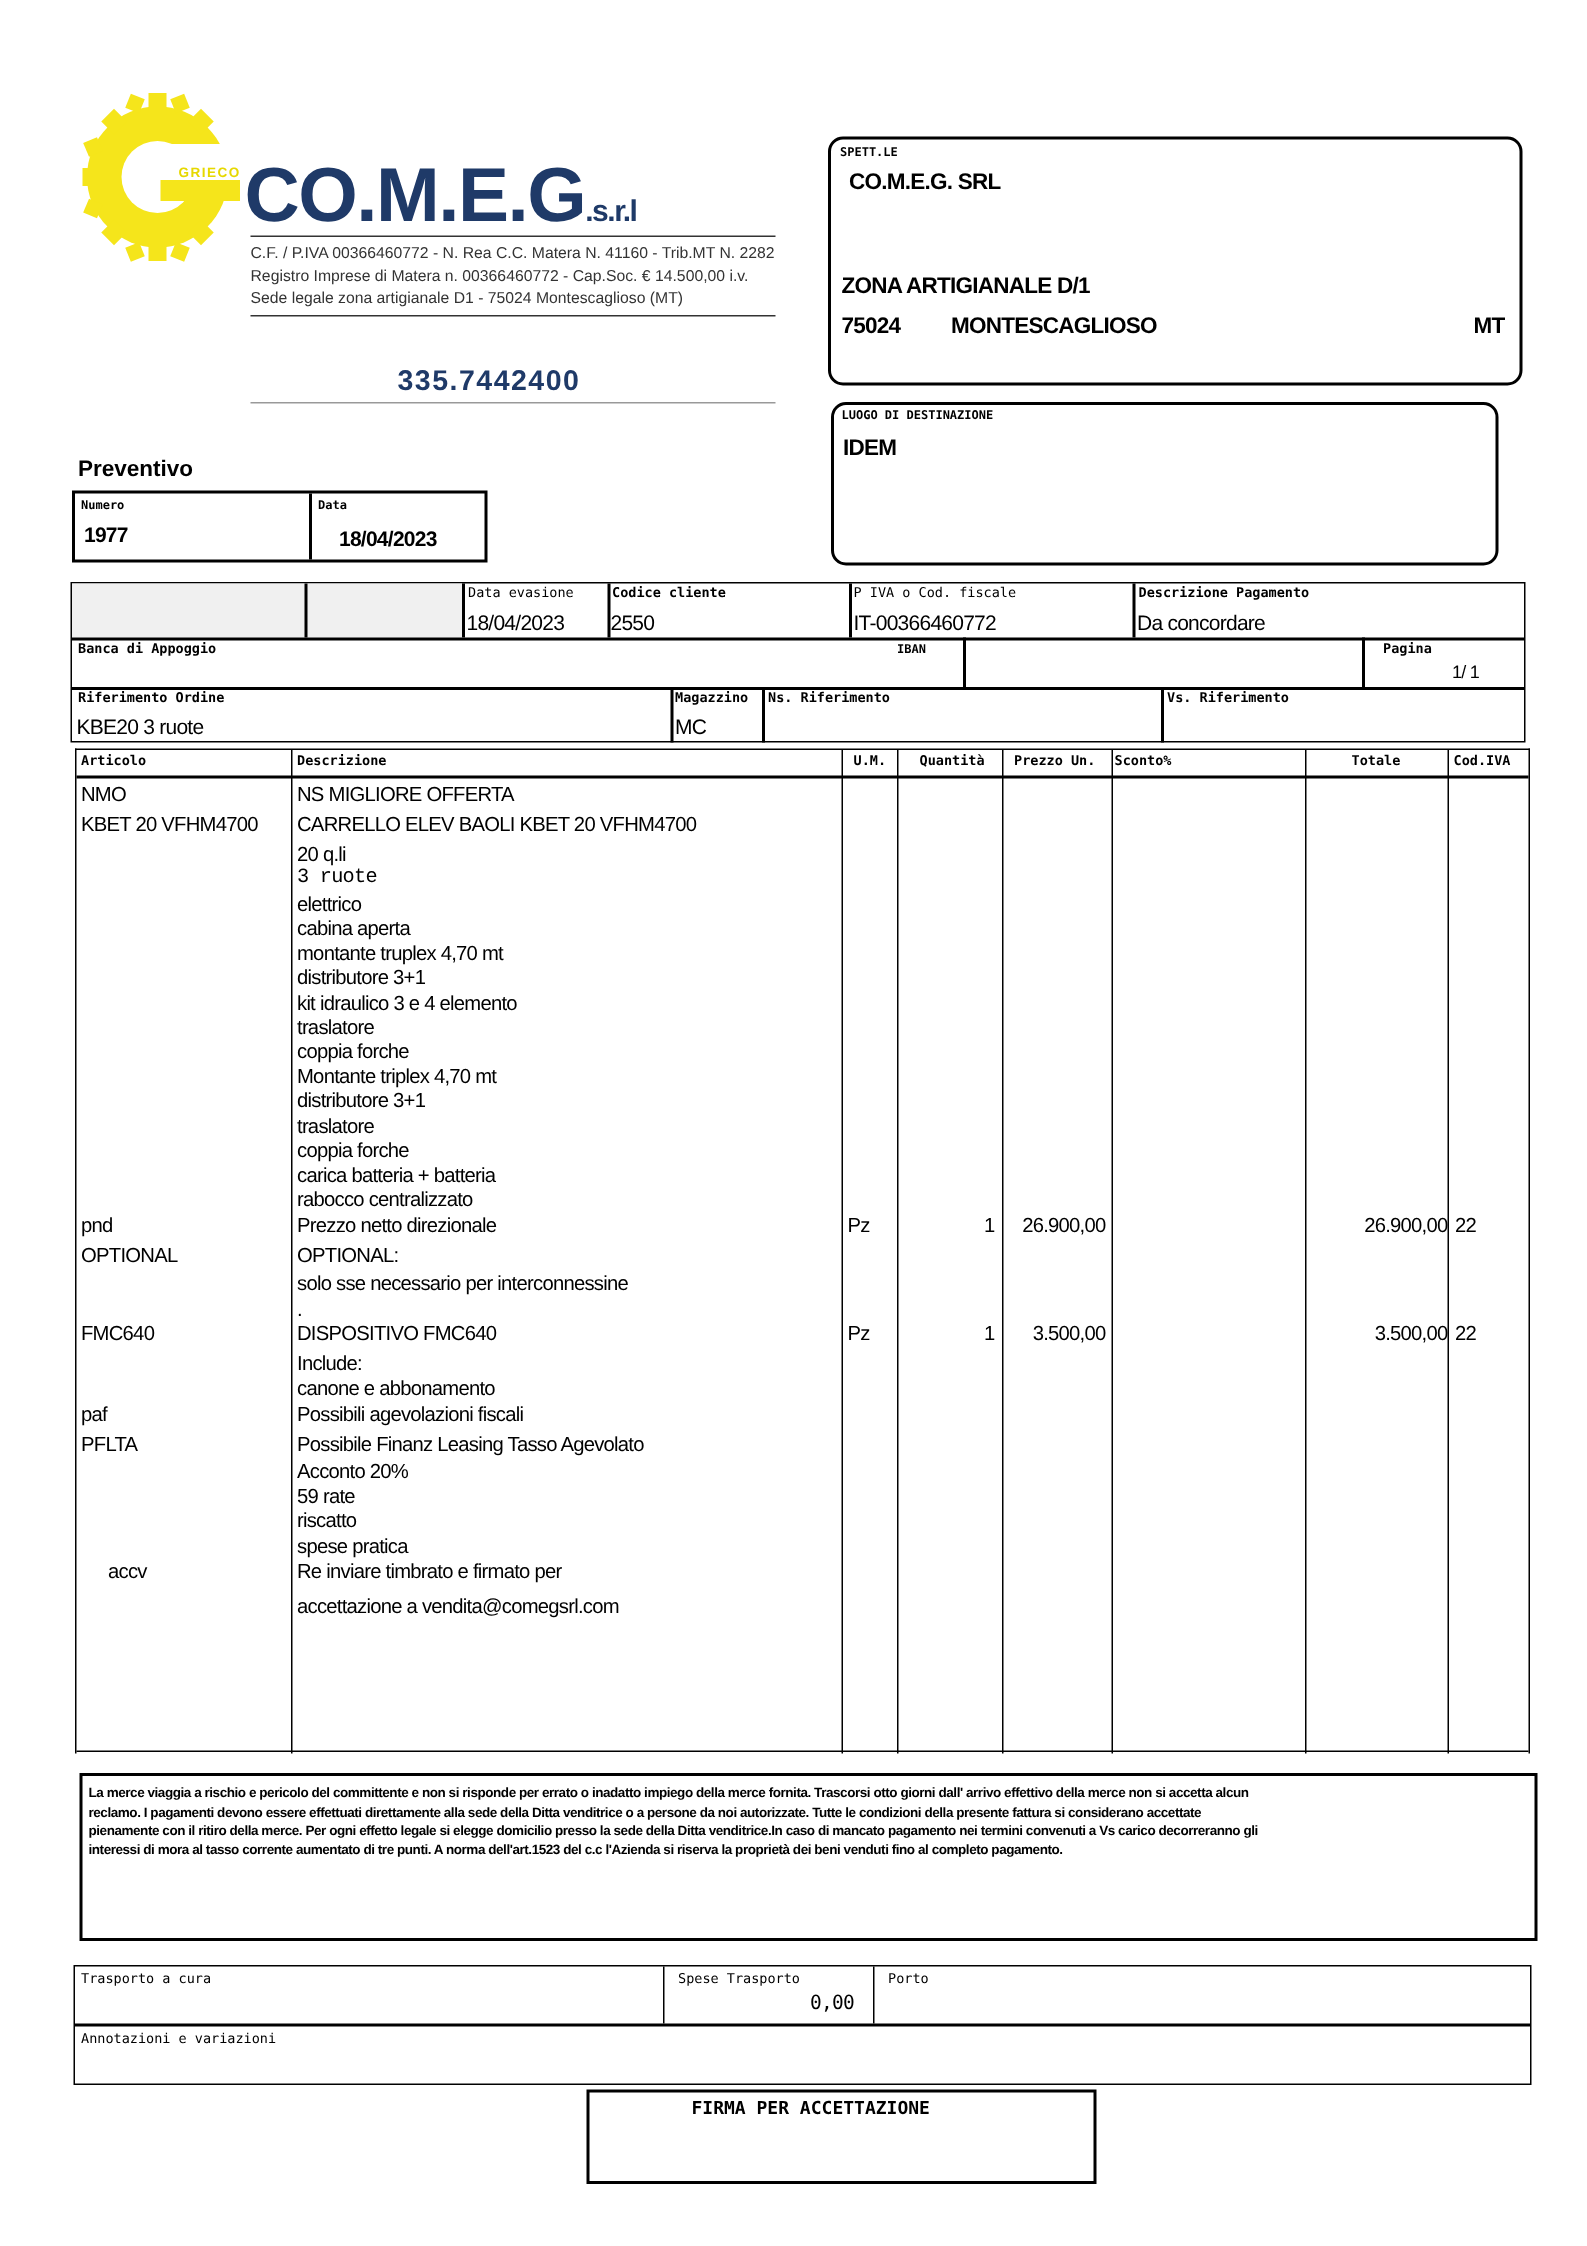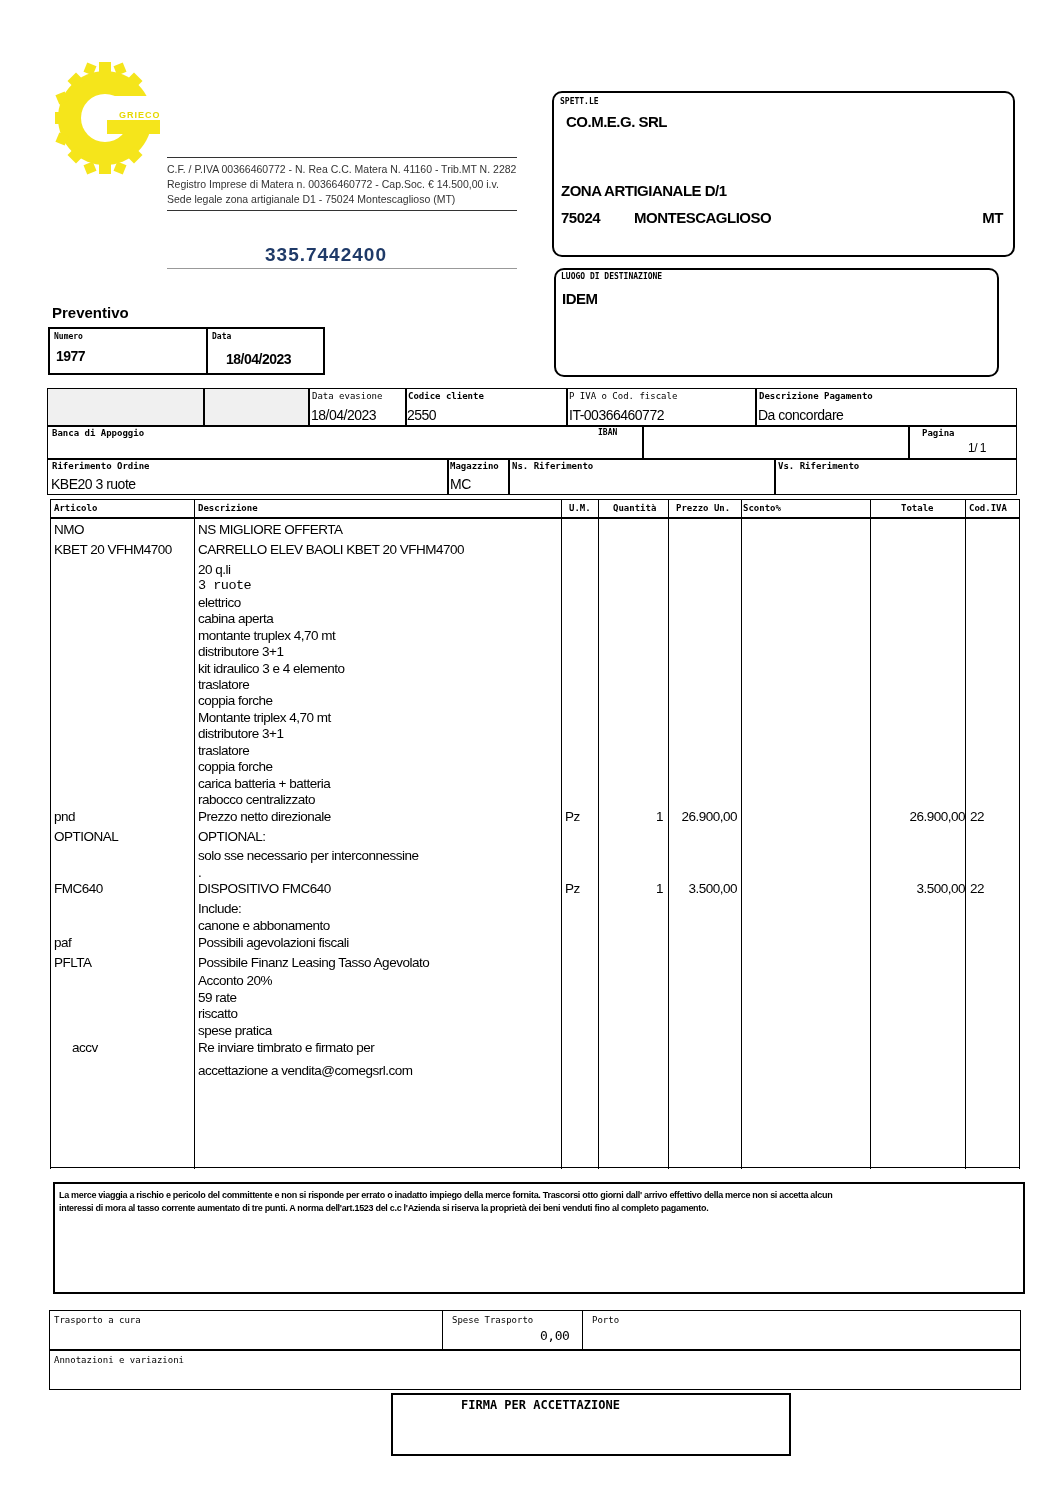--- a/index.html
+++ b/index.html
@@ -41,21 +41,21 @@
   .hline { position: absolute; height: 1.5px; background: #000; }
 
   
   #items { left: 50px; top: 499px; width: 970px; height: 670px; border: 1.5px solid #000; border-bottom: none; }
   .col-line { position: absolute; top: 0; width: 1px; background: #000; }
   .row-text { position: absolute; font-size: 13.5px; white-space: nowrap; letter-spacing: -0.5px; }
 
   #conditions { left: 53px; top: 1182px; width: 972px; height: 112px; border: 2.5px solid #000; padding: 5px 4px; font-size: 9px; font-weight: bold; line-height: 12.5px; letter-spacing: -0.3px; }
 
   #trasp { left: 49px; top: 1310px; width: 972px; height: 80px; border: 1.5px solid #000; }
-  #firma { left: 391px; top: 1393px; width: 400px; height: 63px; border: 2.5px solid #000; }
+  #firma { left: 391px; top: 1393px; width: 340px; height: 63px; border: 2.5px solid #000; }
 </style>
 </head>
 <body>
 
 <div id="logo" class="abs">
   <svg class="abs gear" viewBox="0 0 105 115" width="105" height="115">
     <g fill="#f5e51b">
       <circle cx="50" cy="58" r="47"></circle>
       <g>
         <rect x="44" y="2" width="12" height="12"></rect>
@@ -71,20 +71,21 @@
         <rect x="2" y="74" width="10" height="10" transform="rotate(-67 7 79)"></rect>
         <rect x="30" y="103" width="10" height="10" transform="rotate(-22 35 108)"></rect>
         <rect x="60" y="103" width="10" height="10" transform="rotate(22 65 108)"></rect>
       </g>
     </g>
     <circle cx="50" cy="58" r="24" fill="#fff"></circle>
     <rect x="50" y="36" width="55" height="20" fill="#fff"></rect>
     <rect x="52" y="60" width="55" height="14" fill="#f5e51b"></rect>
   </svg>
   <div class="abs grieco">GRIECO</div>
+  <div class="abs brand"><span>CO.M.E.G</span><span class="brand-srl">.s.r.l</span></div>
   <div class="abs brand-line"></div>
   <div class="abs info" style="top:103px">C.F. / P.IVA 00366460772 - N. Rea C.C. Matera N. 41160 - Trib.MT N. 2282</div>
   <div class="abs info" style="top:118px">Registro Imprese di Matera n. 00366460772 - Cap.Soc. € 14.500,00 i.v.</div>
   <div class="abs info" style="top:133px">Sede legale zona artigianale D1 - 75024 Montescaglioso (MT)</div>
   <div class="abs info-line2"></div>
   <div class="abs phone">335.7442400</div>
   <div class="abs phone-line"></div>
 </div>
 
 <div id="spett" class="rbox">
@@ -423,20 +424,22 @@
       <div class="row-text" style="top: 563px; right: 356px;"></div>
       <div class="row-text" style="top: 563px; right: 282px;"></div>
       <div class="row-text" style="top: 563px; left: 694px;"></div>
       <div class="row-text" style="top: 563px; right: 54px;"></div>
       <div class="row-text" style="top: 563px; left: 919px;"></div>
     </div>
 </div>
 
 <div id="conditions" class="abs">
   <div>La merce viaggia a rischio e pericolo del committente e non si risponde per errato o inadatto impiego della merce fornita. Trascorsi otto giorni dall' arrivo effettivo della merce non si accetta alcun</div>
+  <div>reclamo. I pagamenti devono essere effettuati direttamente alla sede della Ditta venditrice o a persone da noi autorizzate. Tutte le condizioni della presente fattura si considerano accettate</div>
+  <div>pienamente con il ritiro della merce. Per ogni effetto legale si elegge domicilio presso la sede della Ditta venditrice.In caso di mancato pagamento nei termini convenuti a Vs carico decorreranno gli</div>
   <div>interessi di mora al tasso corrente aumentato di tre punti. A norma dell'art.1523 del c.c l'Azienda si riserva la proprietà dei beni venduti fino al completo pagamento.</div>
 </div>
 
 <div id="trasp" class="abs">
   <div class="hline" style="left:0;top:38px;width:100%"></div>
   <div class="vline" style="left:392px;top:0;height:38px;width:1px"></div>
   <div class="vline" style="left:532px;top:0;height:38px;width:1px"></div>
   <div class="lbl" style="left:4px;top:4px;font-weight:normal">Trasporto a cura</div>
   <div class="lbl" style="left:402px;top:4px;font-weight:normal">Spese Trasporto</div>
   <div class="val" style="left:490px;top:17px;font-family:'DejaVu Sans Mono',monospace;font-size:13px">0,00</div>

